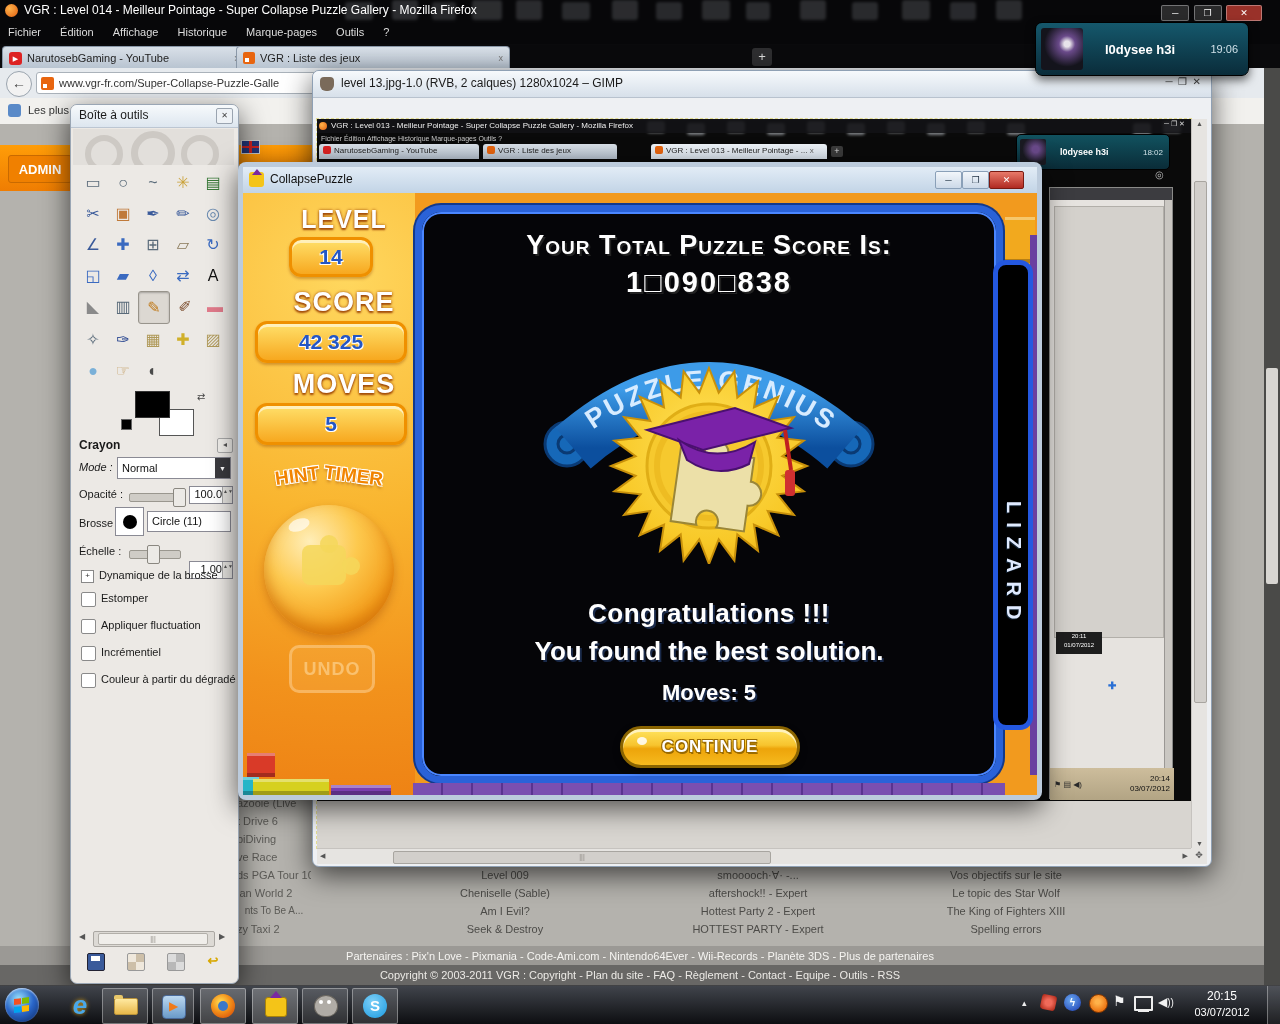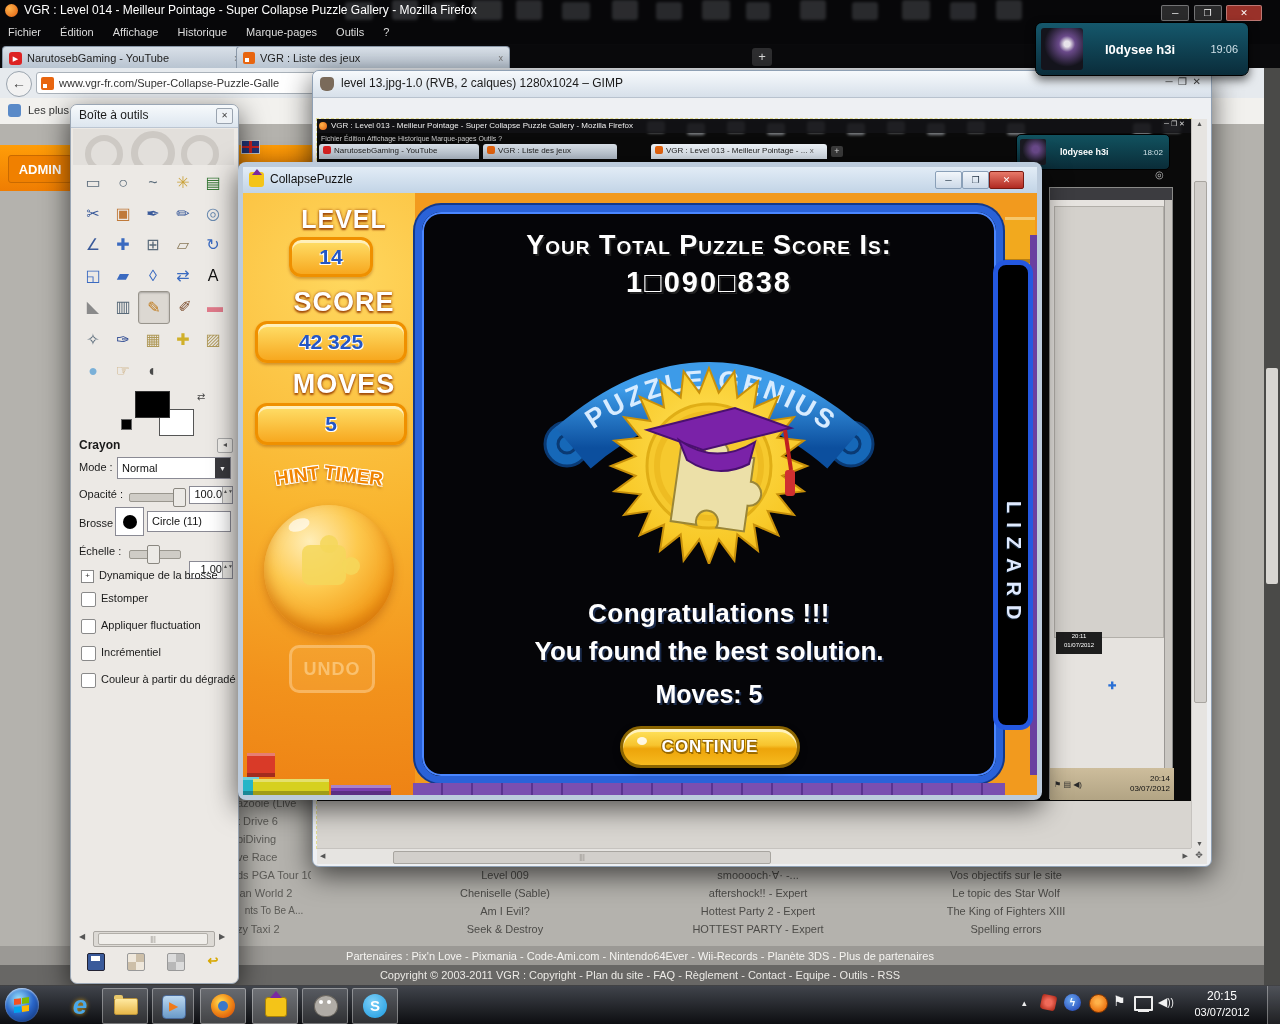--- a/index.html
+++ b/index.html
@@ -363,21 +363,21 @@
       </div>
 
     <div class="ab" style="left:88px;top:304px;width:33px;height:25px;background:#fff;border:1px solid #555;"></div>
     <div class="ab" style="left:64px;top:286px;width:33px;height:25px;background:#000;border:1px solid #333;"></div>
     <span class="ab" style="left:50px;top:314px;width:9px;height:9px;background:#000;border:1px solid #666;"></span>
     <span class="ab" style="left:126px;top:286px;font-size:10px;color:#444;">⇄</span>
 
     <div class="ab nw" style="left:8px;top:333px;font-size:12px;font-weight:bold;color:#1a1a1a;">Crayon</div>
     <span class="ab" style="left:146px;top:333px;width:14px;height:13px;border:1px solid #aaa;border-radius:2px;background:#f2f0ec;font-size:8px;text-align:center;line-height:12px;color:#555;">◂</span>
 
-    <span class="ab tbx-label" style="left:8px;top:356px;">Mode :</span>
+    <span class="ab tbx-label" style="left:8px;top:356px;font-style:italic;">Mode :</span>
     <div class="ab" style="left:46px;top:352px;width:112px;height:20px;background:#fff;border:1px solid #8a8a94;display:flex;align-items:center;">
       <span style="font-size:11px;color:#111;margin-left:4px;">Normal</span>
       <span style="margin-left:auto;width:15px;height:100%;background:#3a3a3e;color:#fff;font-size:7px;display:flex;align-items:center;justify-content:center;">▼</span>
     </div>
 
     <span class="ab tbx-label" style="left:8px;top:383px;">Opacité :</span>
     <div class="ab slider-track" style="left:58px;top:388px;width:50px;height:7px;"></div>
     <div class="ab slider-handle" style="left:102px;top:383px;width:11px;height:17px;"></div>
     <div class="ab spin" style="left:118px;top:381px;width:30px;height:14px;">100.0</div>
 
@@ -503,21 +503,21 @@
           <circle cx="170" cy="158" r="52" fill="none" stroke="#eebc22" stroke-width="6"></circle>
           <path transform="rotate(8 170 170)" fill="#ece0a8" stroke="#9a8638" stroke-width="2" d="M138,144 h24 a12,12 0 1 1 24,0 h26 v24 a12,12 0 1 1 0,24 v26 h-28 a11,11 0 1 0 -20,0 h-26 z"></path>
           <polygon points="108,122 196,100 252,120 164,142" fill="#7a22a8" stroke="#4a1070" stroke-width="2"></polygon>
           <path d="M140,132 q36,26 76,2 l-6,22 q-32,16 -62,-4 z" fill="#7a22a8" stroke="#4a1070" stroke-width="2"></path>
           <line x1="246" y1="122" x2="252" y2="162" stroke="#c02020" stroke-width="4"></line>
           <rect x="246" y="162" width="10" height="26" rx="3" fill="#d03030"></rect>
         </svg>
 
         <div class="dlg-txt" style="top:386px;font-size:26px;letter-spacing:.5px;text-shadow:2px 2px 0 #1a2a4a;">Congratulations !!!</div>
         <div class="dlg-txt" style="top:424px;font-size:26px;text-shadow:2px 2px 0 #1a2a4a;">You found the best solution.</div>
-        <div class="dlg-txt" style="top:468px;font-size:25px;text-shadow:2px 2px 0 #1a2a4a;">Moves:  5</div>
+        <div class="dlg-txt" style="top:468px;font-size:22px;text-shadow:2px 2px 0 #1a2a4a;">Moves:  5</div>
         <div class="ab" style="left:198px;top:514px;width:180px;height:42px;border-radius:21px;border:3px solid #8a6400;
              background:linear-gradient(#ffe45e 0%,#f7c42e 45%,#eda40a 55%,#f6ba1e 100%);box-shadow:inset 0 3px 0 rgba(255,255,255,.6),0 3px 6px rgba(0,0,0,.5);
              display:flex;align-items:center;justify-content:center;box-sizing:border-box;">
           <span style="position:absolute;left:14px;top:8px;width:10px;height:8px;background:rgba(255,255,255,.85);border-radius:50%;"></span>
           <span style="font-size:17px;font-weight:bold;color:#fff;letter-spacing:1px;
                 text-shadow:-1px -1px 0 #9a6a00,1px -1px 0 #9a6a00,-1px 1px 0 #9a6a00,1px 2px 0 #9a6a00;">CONTINUE</span>
         </div>
       </div>
 
       <div class="ab" style="left:170px;top:590px;width:592px;height:12px;background:repeating-linear-gradient(90deg,#7a4fb0 0 28px,#5a3390 28px 30px);"></div>

